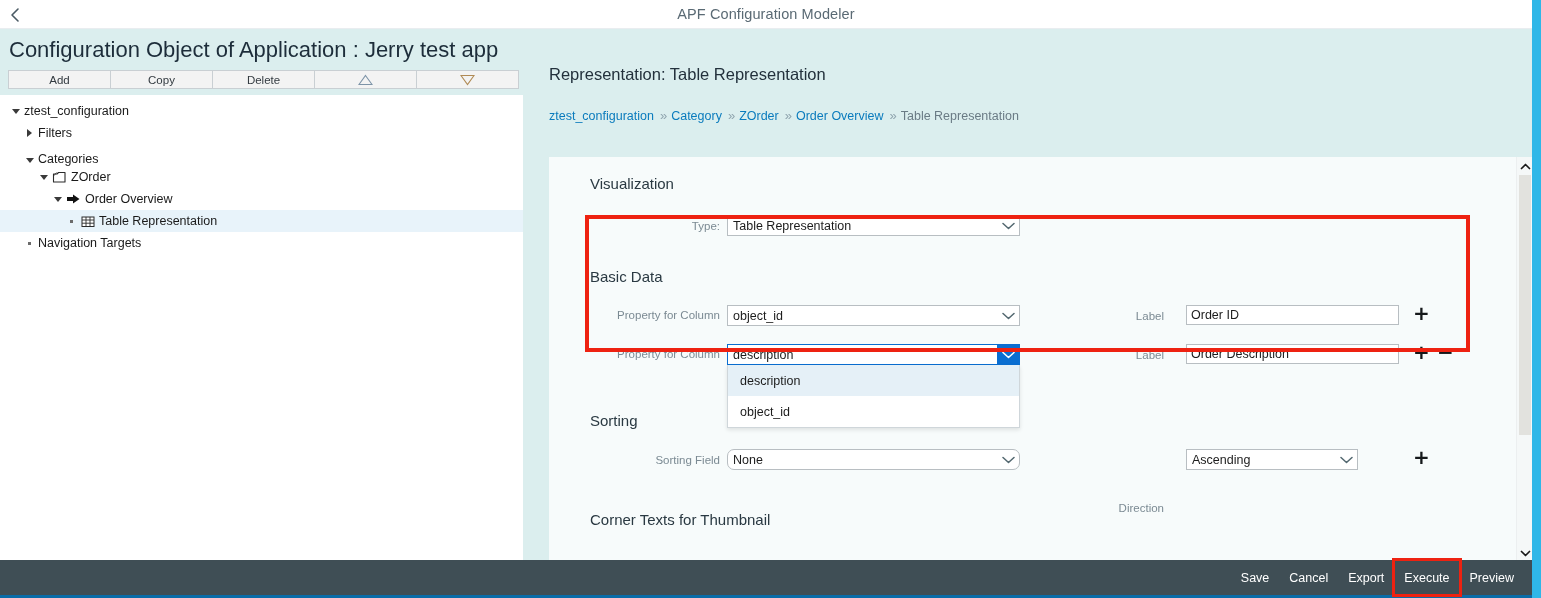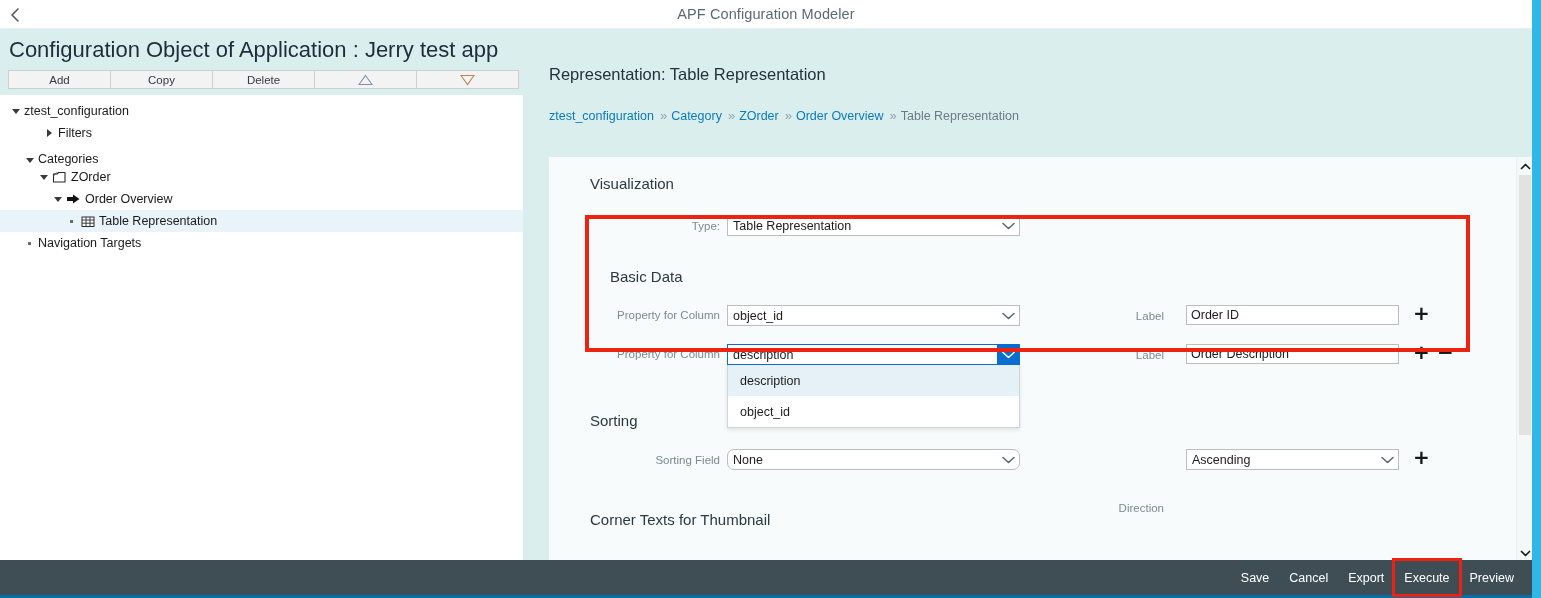--- a/index.html
+++ b/index.html
@@ -413,21 +413,21 @@
       </div>
     </div>
 
     <div class="tree" id="tree-host">
         <div class="tree-row" style="padding-left: 10px;">
           <span class="tw">
             <span class="caret-down"></span>
           </span>
           <span>ztest_configuration</span>
         </div>
-        <div class="tree-row" style="padding-left: 8px; margin-left: 36px;">
+        <div class="tree-row" style="padding-left: 24px;">
           <span class="tw">
             <span class="caret-right"></span>
           </span>
           <span>Filters</span>
         </div>
         <div class="tree-row" style="padding-left: 24px; align-items: flex-end;">
           <span class="tw">
             <span class="caret-down"></span>
           </span>
           <span>Categories</span>
@@ -504,21 +504,21 @@
 
         <div class="sel-box" style="left:178px; top:58px; width:293px;">
           <span class="val">Table Representation</span>
           <span class="arrow">
             <svg class="chev" width="13" height="8" viewBox="0 0 13 8">
               <polyline points="1,1.5 6.5,6.5 12,1.5" fill="none" stroke="#52676f" stroke-width="1.5" stroke-linecap="round" stroke-linejoin="round"></polyline>
             </svg>
           </span>
         </div>
 
-        <div class="sec-title" style="left:41px; top:111px;margin-left:20px;">Basic Data</div>
+        <div class="sec-title" style="left:41px; top:111px;">Basic Data</div>
 
         <div class="field-label" style="left:28px; top:152px; width:143px;">Property for Column</div>
 
         <div class="sel-box" style="left:178px; top:148px; width:293px;">
           <span class="val">object_id</span>
           <span class="arrow">
             <svg class="chev" width="13" height="8" viewBox="0 0 13 8">
               <polyline points="1,1.5 6.5,6.5 12,1.5" fill="none" stroke="#52676f" stroke-width="1.5" stroke-linecap="round" stroke-linejoin="round"></polyline>
             </svg>
           </span>
@@ -564,21 +564,21 @@
           <span class="val">None</span>
           <span class="arrow">
             <svg class="chev" width="13" height="8" viewBox="0 0 13 8">
               <polyline points="1,1.5 6.5,6.5 12,1.5" fill="none" stroke="#52676f" stroke-width="1.5" stroke-linecap="round" stroke-linejoin="round"></polyline>
             </svg>
           </span>
         </div>
 
         <div class="field-label" style="left:550px; top:297px; width:65px;margin-top:48px;">Direction</div>
 
-        <div class="sel-box" style="left:637px; top:292px; width:213px;">
+        <div class="sel-box" style="left:637px; top:292px; width:172px;">
           <span class="val">Ascending</span>
           <span class="arrow">
             <svg class="chev" width="13" height="8" viewBox="0 0 13 8">
               <polyline points="1,1.5 6.5,6.5 12,1.5" fill="none" stroke="#52676f" stroke-width="1.5" stroke-linecap="round" stroke-linejoin="round"></polyline>
             </svg>
           </span>
         </div>
 
         <div class="plusminus" style="left:864px; top:290px;">+</div>
 

